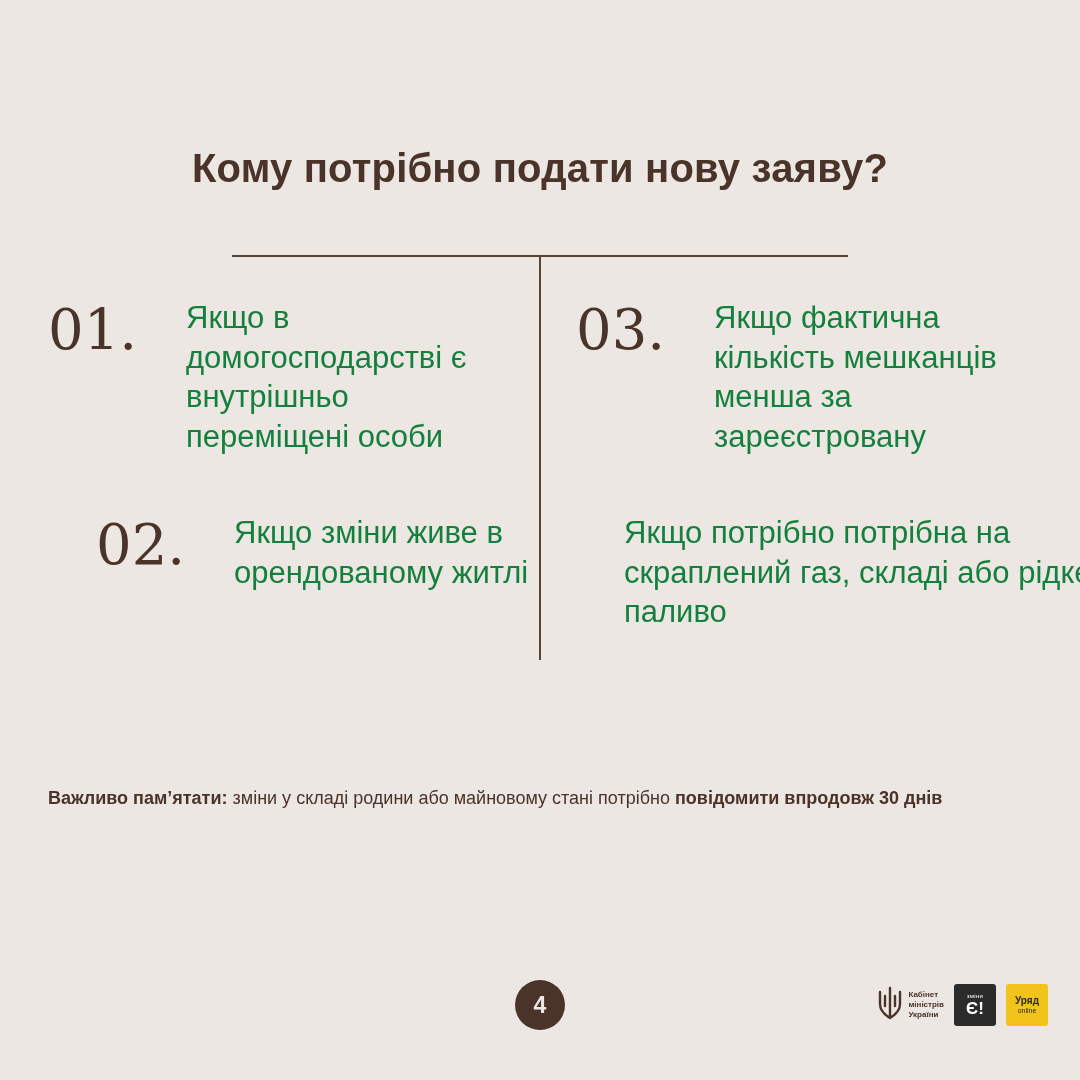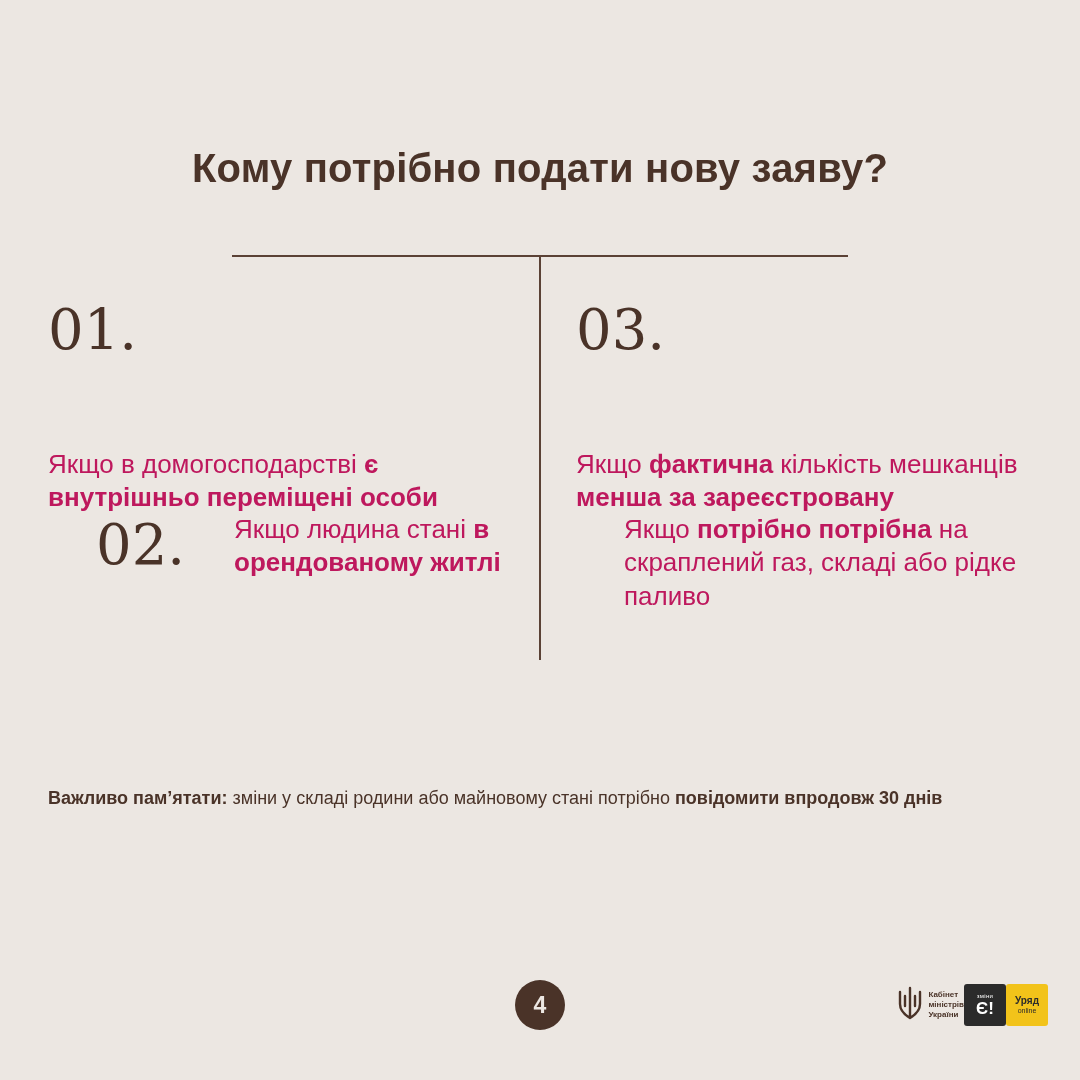--- a/index.html
+++ b/index.html
@@ -62,42 +62,42 @@
     width: 1080px;
     height: 390px;
   }
   .item {
     position: absolute;
     display: flex;
     align-items: flex-start;
   }
   .item.col-left  { left: 48px;  width: 470px; }
   .item.col-right { left: 576px; width: 470px; }
-  .item.row-1 { top: 0px; flex-direction: column; }
+  .item.row-1 { top: 0px; }
   .item.row-2 { top: 215px; margin-left: 48px; }
 
   .item-num {
     font-size: 56px;
     font-weight: 400;
     line-height: 1;
     color: #4a3328;
     width: 138px;
     flex: 0 0 138px;
     letter-spacing: 0px;
     padding-top: 12px;
     font-family: "DejaVu Serif", serif;
   }
   .item-text {
-    font-size: 26px;
+    font-size: 31px;
     line-height: 1.28;
-    color: #be185d;
+    color: #15803d;
     padding-top: 8px;
   }
   .item-text b {
-    font-weight: bold;
+    font-weight: normal;
   }
 
   
   .note {
     position: absolute;
     top: 786px;
     left: 48px;
     width: 990px;
     font-size: 18px;
     line-height: 1.35;
@@ -123,20 +123,21 @@
   }
 
   
   .logos {
     position: absolute;
     right: 32px;
     top: 982px;
     height: 46px;
     display: flex;
     align-items: center;
+    gap: 10px;
   }
   .logo-cabmin {
     display: flex;
     align-items: center;
     gap: 5px;
   }
   .trident {
     font-size: 30px;
     line-height: 1;
     color: #4a3328;
@@ -201,21 +202,21 @@
 
   <div class="items">
 
     <div class="item col-left row-1">
       <div class="item-num">01.</div>
       <div class="item-text"><span>Якщо в домогосподарстві </span><b>є внутрішньо переміщені особи</b></div>
     </div>
 
     <div class="item col-left row-2">
       <div class="item-num">02.</div>
-      <div class="item-text"><span>Якщо людина стані </span><b>в орендованому житлі</b></div>
+      <div class="item-text"><span>Якщо зміни живе </span><b>в орендованому житлі</b></div>
     </div>
 
     <div class="item col-right row-1">
       <div class="item-num">03.</div>
       <div class="item-text"><span>Якщо </span><b>фактична</b><span> кількість мешканців </span><b>менша за зареєстровану</b></div>
     </div>
 
     <div class="item col-right row-2">
       <div class="item-text"><span>Якщо </span><b>потрібно потрібна</b><span> на скраплений газ, складі або рідке паливо</span></div>
     </div>

